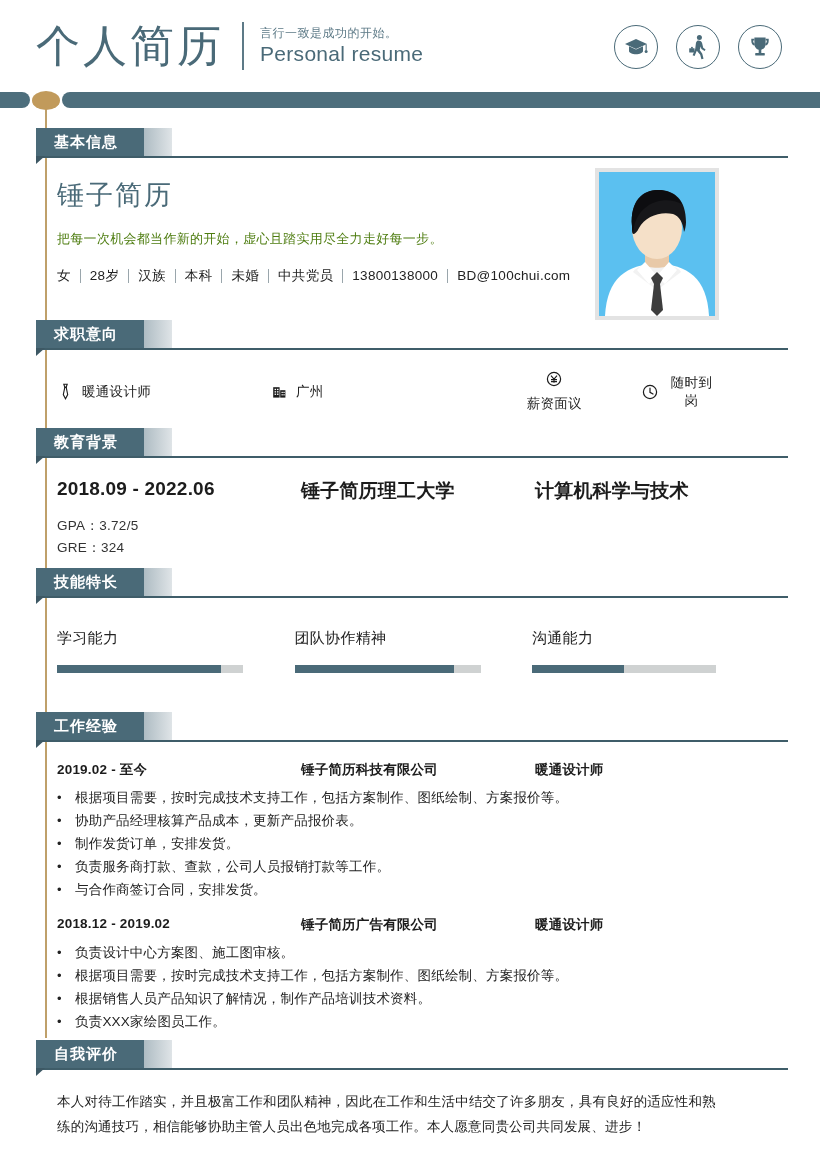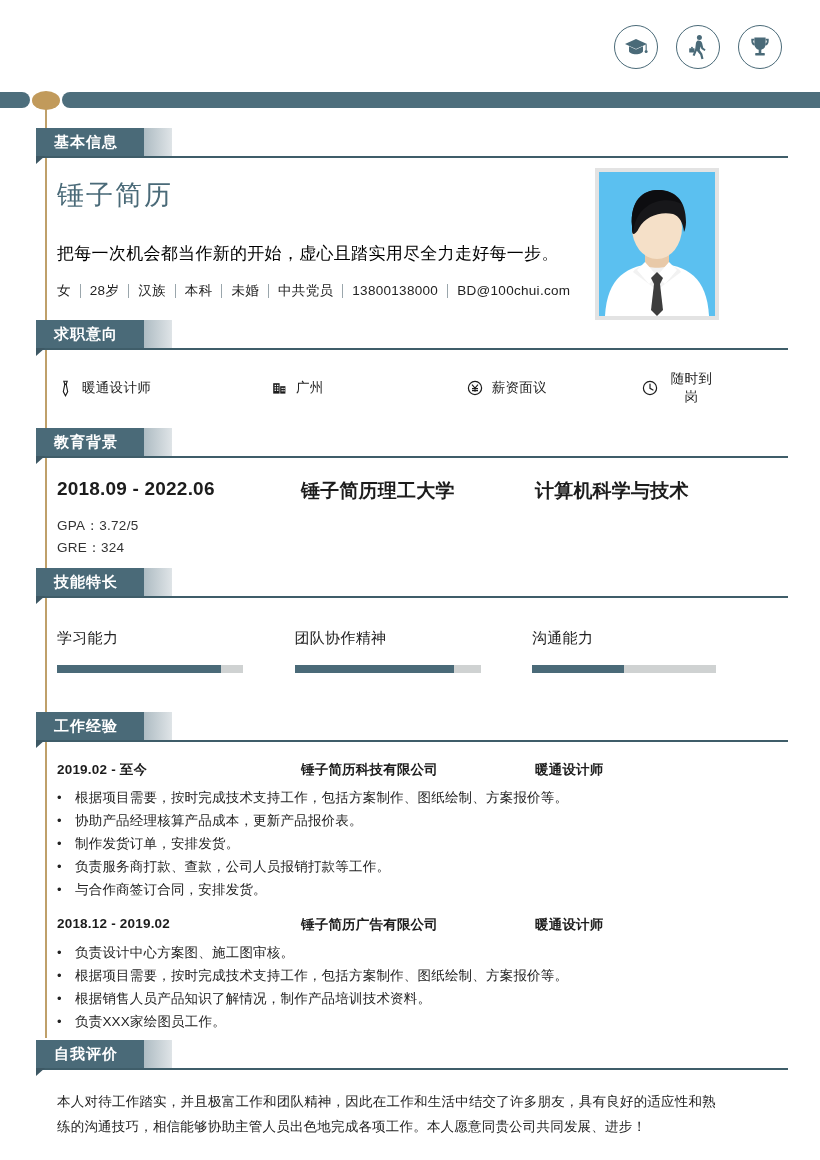--- a/index.html
+++ b/index.html
@@ -203,23 +203,23 @@
 
   
   .name {
     font-size: 27px;
     color: #4a6a78;
     letter-spacing: 2px;
     line-height: 38px;
     font-weight: 400;
   }
   .tagline {
-    margin-top: 30px;
-    font-size: 17px;
-    color: #000000;
+    margin-top: 15px;
+    font-size: 13px;
+    color: #4d7c0f;
     line-height: 20px;
     letter-spacing: 0.3px;
   }
   .infoline {
     margin-top: 17px;
     font-size: 13.5px;
     color: #222;
     line-height: 20px;
     display: flex;
     align-items: center;
@@ -253,21 +253,21 @@
   .intent-item {
     display: flex;
     align-items: center;
     gap: 8px;
     font-size: 13.5px;
     color: #222;
     letter-spacing: 0.3px;
   }
   .intent-item:nth-child(1) { width: 232px; }
   .intent-item:nth-child(2) { width: 212px; }
-  .intent-item:nth-child(3) { width: 190px; }
+  .intent-item:nth-child(3) { width: 190px; flex-direction: column; }
   .iicon { width: 17px; height: 17px; display: flex; align-items: center; justify-content: center; flex: 0 0 auto; }
 
   
   .edu-row {
     display: flex;
     margin-top: 16px;
     font-size: 19px;
     font-weight: 700;
     color: #1c1c1c;
     letter-spacing: 0.2px;
@@ -348,20 +348,28 @@
     letter-spacing: 0.2px;
     text-align: justify;
   }
 </style>
 </head>
 <body>
 
 <div class="page">
 
   <div class="header">
+    <div class="header-title-wrap">
+      <div class="title-cn">个人简历</div>
+      <div class="title-divider"></div>
+      <div class="title-sub">
+        <div class="title-sub-cn">言行一致是成功的开始。</div>
+        <div class="title-sub-en">Personal resume</div>
+      </div>
+    </div>
 
     <div class="header-icons">
       <div class="hicon">
         <svg width="26" height="26" viewBox="0 0 26 26" fill="#4a6a78">
           <path d="M13 5 L24 10 L13 15 L2 10 Z"></path>
           <path d="M6 12.2 V17 c0 1.8 3.2 3.2 7 3.2 s7-1.4 7-3.2 v-4.8 l-7 3.2 z"></path>
           <rect x="22.6" y="10.3" width="1.1" height="6.2"></rect>
           <circle cx="23.15" cy="17.4" r="1.5"></circle>
         </svg>
       </div>

